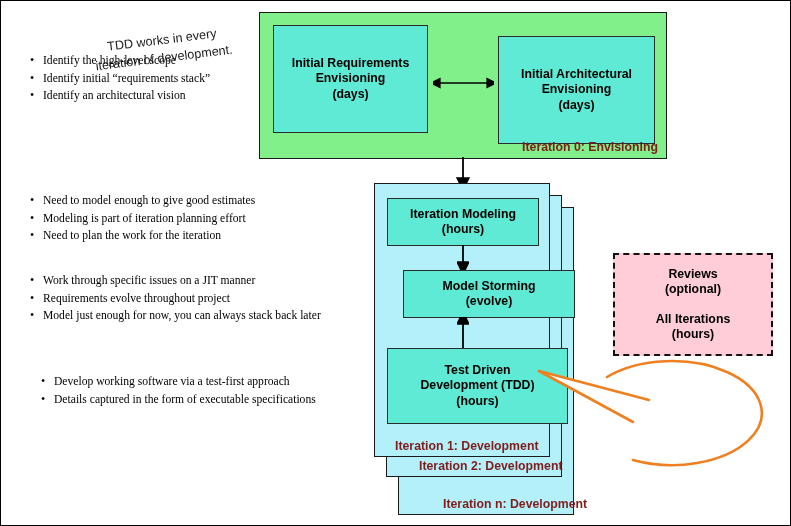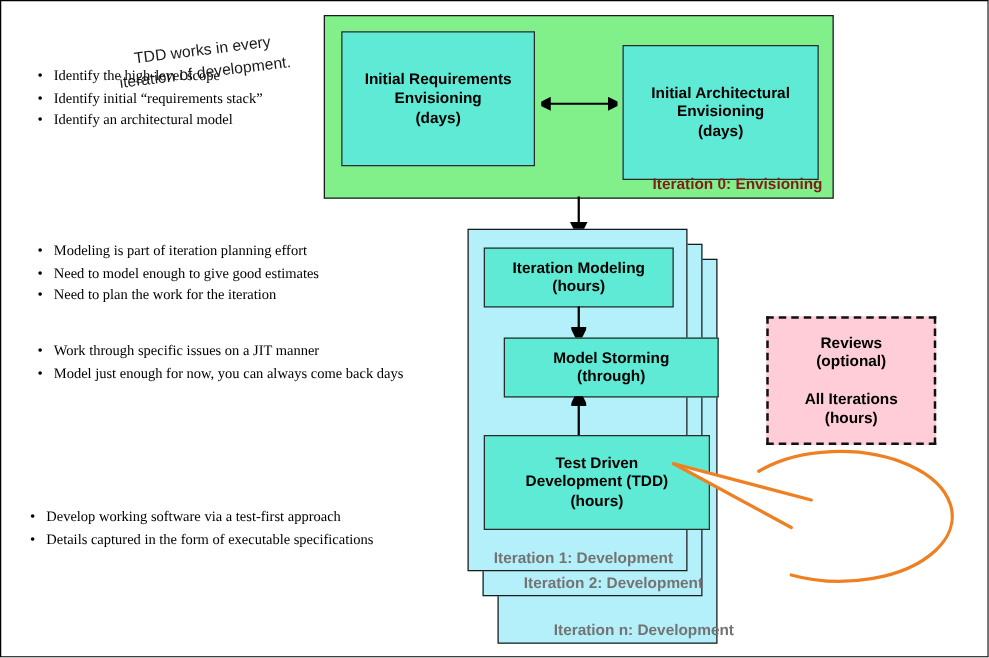--- a/index.html
+++ b/index.html
@@ -130,21 +130,21 @@
   #dev-band-1 {
     left: 373px;
     top: 182px;
     width: 176px;
     height: 274px;
   }
   .dev-label {
     position: absolute;
     font-size: 12.3px;
     font-weight: bold;
-    color: #737373;
+    color: #7f1d1d;
     white-space: nowrap;
   }
   #dev-label-1 { left: 20px; bottom: 3px; }
   #dev-label-2 { left: 32px; bottom: 3px; }
   #dev-label-n { left: 44px; bottom: 3px; }
 
   #box-iteration-modeling {
     left: 12px;
     top: 14px;
     width: 152px;
@@ -175,21 +175,21 @@
     top: 133px;
     width: 12px;
     height: 44px;
   }
 
   
   #reviews-box {
     position: absolute;
     left: 612px;
     top: 252px;
-    width: 136px;
+    width: 160px;
     height: 103px;
     background: #ffcdd8;
     border: 2.5px dashed #111111;
     box-sizing: border-box;
     display: flex;
     flex-direction: column;
     align-items: center;
     justify-content: center;
     text-align: center;
     font-weight: bold;
@@ -223,40 +223,41 @@
 </style>
 </head>
 <body>
 
 <div id="page">
 
   <div class="bullets" id="bullets-envisioning" style="left:24px; top:52px; width:330px;">
     <ul>
       <li>Identify the high-level scope</li>
       <li>Identify initial “requirements stack”</li>
-      <li>Identify an architectural model</li>
+      <li>Identify an architectural vision</li>
     </ul>
   </div>
 
   <div class="bullets" id="bullets-modeling" style="left:24px; top:192px; width:330px;">
     <ul>
+      <li>Need to model enough to give good estimates</li>
       <li>Modeling is part of iteration planning effort</li>
-      <li>Need to model enough to give good estimates</li>
       <li>Need to plan the work for the iteration</li>
     </ul>
   </div>
 
   <div class="bullets" id="bullets-storming" style="left:24px; top:272px; width:320px;">
     <ul>
       <li>Work through specific issues on a JIT manner</li>
-      <li>Model just enough for now, you can always come back days</li>
+      <li>Requirements evolve throughout project</li>
+      <li>Model just enough for now, you can always stack back later</li>
     </ul>
   </div>
 
-  <div class="bullets" id="bullets-tdd" style="left:18px; top:373px; width:350px;margin-top:32px;">
+  <div class="bullets" id="bullets-tdd" style="left:35px; top:373px; width:350px;">
     <ul>
       <li>Develop working software via a test-first approach</li>
       <li>Details captured in the form of executable specifications</li>
     </ul>
   </div>
 
   <div id="envisioning-band">
 
     <div class="white-box" id="box-initial-requirements">
       <div>Initial Requirements</div>
@@ -313,21 +314,21 @@
       <defs>
         <marker id="ah-d2" markerWidth="8" markerHeight="8" refX="1" refY="4" orient="auto">
           <path d="M0,0 L0,8 L8,4 z" fill="#000"></path>
         </marker>
       </defs>
       <line x1="6" y1="0" x2="6" y2="18" stroke="#000" stroke-width="1.8" marker-end="url(#ah-d2)"></line>
     </svg>
 
     <div class="white-box" id="box-model-storming">
       <div>Model Storming</div>
-      <div>(through)</div>
+      <div>(evolve)</div>
     </div>
 
     <svg id="arrow-storm-to-tdd" viewBox="0 0 12 44">
       <defs>
         <marker id="ah-u3" markerWidth="8" markerHeight="8" refX="7" refY="4" orient="auto">
           <path d="M8,0 L8,8 L0,4 z" fill="#000"></path>
         </marker>
         <marker id="ah-d3" markerWidth="8" markerHeight="8" refX="1" refY="4" orient="auto">
           <path d="M0,0 L0,8 L8,4 z" fill="#000"></path>
         </marker>

